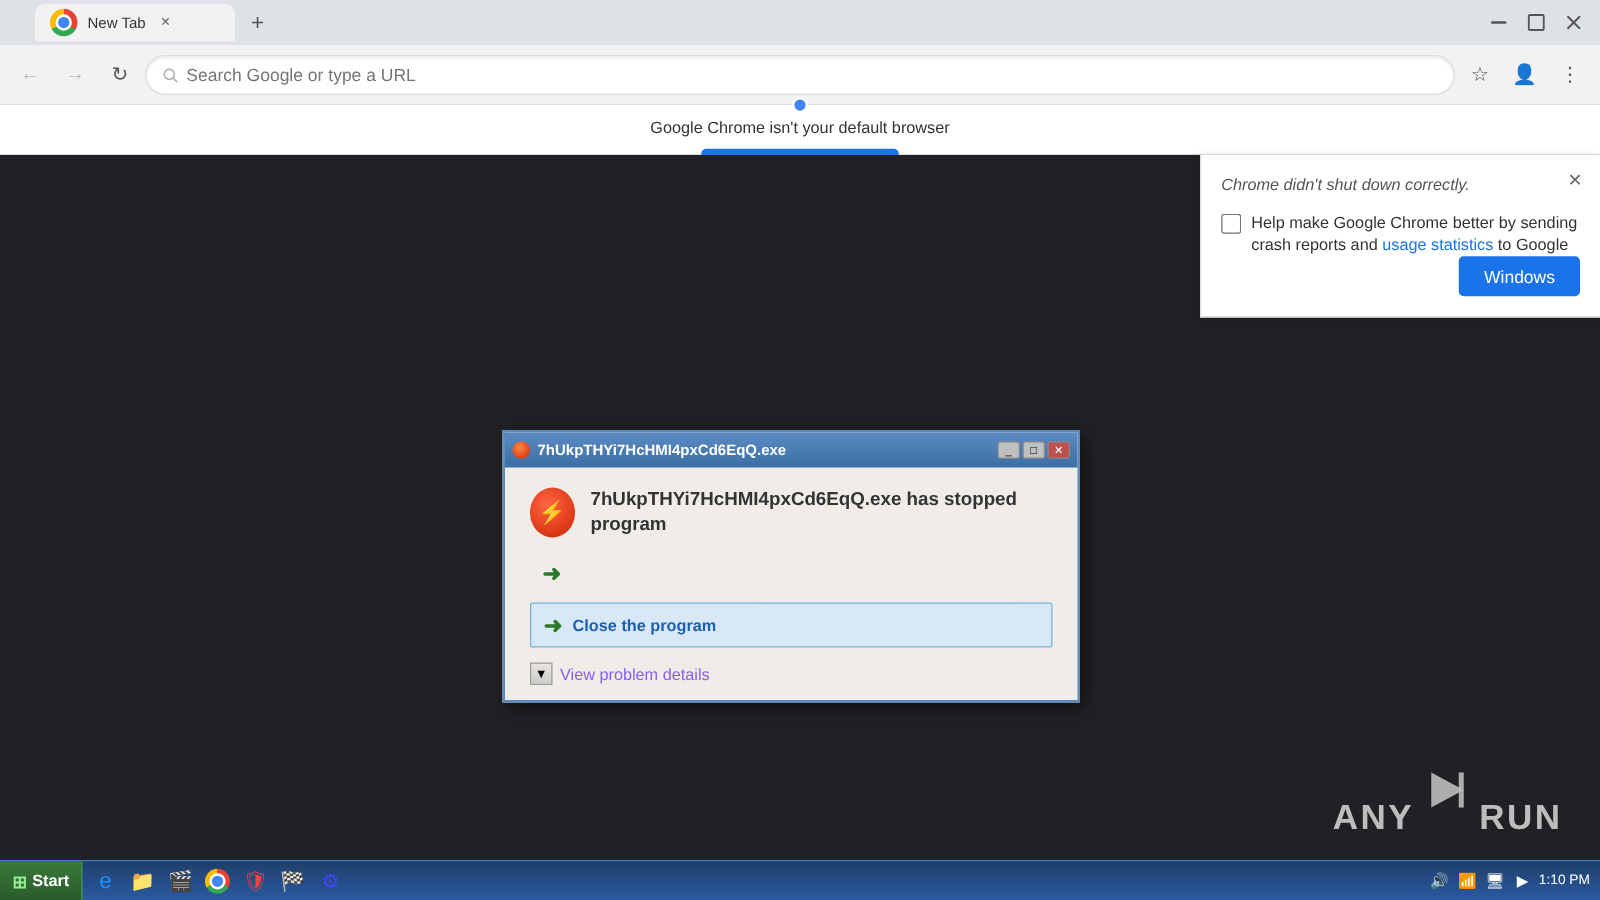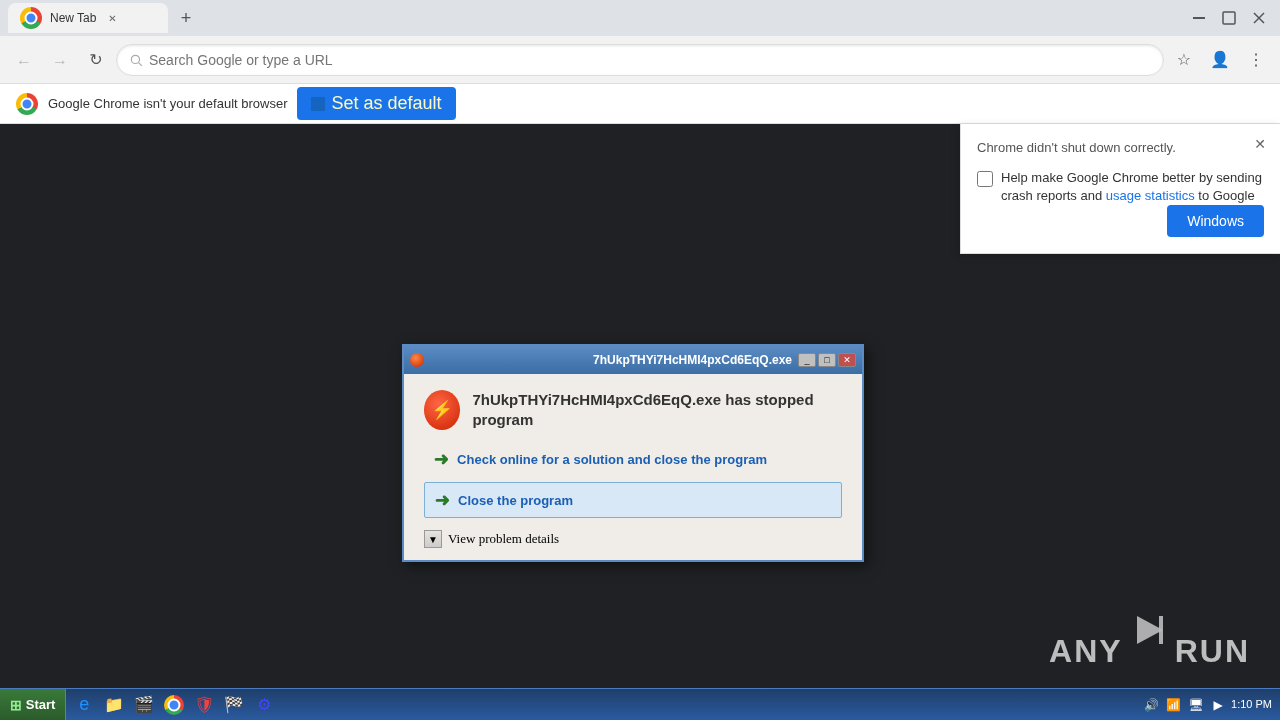--- a/index.html
+++ b/index.html
@@ -3,85 +3,85 @@
   <meta charset="utf-8">
   <style>
     * { margin: 0; padding: 0; box-sizing: border-box; }
     body { width: 1280px; height: 720px; overflow: hidden; font-family: Arial, sans-serif; background: #000; position: relative; }
 
     
     .chrome-frame { width: 1280px; height: 720px; display: flex; flex-direction: column; background: #f2f2f2; }
 
     
     .title-bar { height: 36px; background: #dee1e6; display: flex; align-items: center; padding: 0 8px; }
-    .tab { display: flex; align-items: center; background: #f2f2f2; border-radius: 8px 8px 0 0; padding: 0 12px; height: 30px; font-size: 12px; color: #333; gap: 8px; min-width: 160px; }
+    .tab { display: flex; align-items: center; background: #f2f2f2; border-radius: 8px 8px 0 0; padding: 0 12px; height: 30px; font-size: 12px; color: #333; gap: 8px; min-width: 160px; margin-left: 20px; }
     .tab-close { width: 16px; height: 16px; border-radius: 50%; display: flex; align-items: center; justify-content: center; font-size: 10px; cursor: pointer; color: #666; }
     .new-tab-btn { width: 28px; height: 28px; border-radius: 50%; display: flex; align-items: center; justify-content: center; cursor: pointer; color: #555; font-size: 18px; margin-left: 4px; }
     .window-controls { margin-left: auto; display: flex; gap: 4px; }
     .win-ctrl { width: 26px; height: 26px; display: flex; align-items: center; justify-content: center; cursor: pointer; }
     .win-ctrl svg { width: 14px; height: 14px; }
 
     
     .toolbar { height: 48px; background: #f2f2f2; display: flex; align-items: center; padding: 0 8px; gap: 4px; border-bottom: 1px solid #ddd; }
     .nav-btn { width: 32px; height: 32px; border-radius: 50%; display: flex; align-items: center; justify-content: center; cursor: pointer; color: #555; font-size: 16px; border: none; background: none; }
     .nav-btn.disabled { color: #bbb; cursor: default; }
     .address-bar { flex: 1; height: 32px; background: #fff; border-radius: 16px; display: flex; align-items: center; padding: 14px 12px; gap: 6px; border: 1px solid #ddd; box-shadow: inset 0 1px 3px rgba(0,0,0,0.1); }
     .address-bar input { flex: 1; border: none; outline: none; font-size: 14px; color: #333; background: transparent; }
     .toolbar-actions { display: flex; gap: 4px; }
     .toolbar-icon-btn { width: 32px; height: 32px; border-radius: 50%; display: flex; align-items: center; justify-content: center; cursor: pointer; color: #555; font-size: 16px; border: none; background: none; }
 
     
-    .info-bar { height: 40px; background: #fff; border-bottom: 1px solid #ddd; display: flex; align-items: center; padding: 0 16px; gap: 10px; font-size: 13px; color: #333; }
+    .info-bar { height: 40px; background: #fff; border-bottom: 1px solid #ddd; display: flex; align-items: center; padding: 0 16px; gap: 10px; font-size: 13px; color: #333; flex-direction: column; }
     .set-default-btn { background: #1a73e8; color: #fef9c3; border: none; border-radius: 4px; padding: 6px 14px; font-size: 18px; cursor: pointer; display: flex; align-items: center; gap: 6px; }
 
     
     .content-area { flex: 1; background: #202124; position: relative; }
 
     
     .win-dialog { position: absolute; left: 402px; top: 220px; width: 462px; background: #f0ede8; border: 2px solid #5b8bc2; box-shadow: 4px 4px 12px rgba(0,0,0,0.5); }
-    .dialog-title-bar { height: 28px; background: linear-gradient(to bottom, #5b8bc2, #3a6ea5); display: flex; align-items: center; padding: 0 6px; gap: 6px; text-align: right; }
+    .dialog-title-bar { height: 28px; background: linear-gradient(to bottom, #5b8bc2, #3a6ea5); display: flex; align-items: center; padding: 0 6px; gap: 6px; }
     .dialog-title-text { flex: 1; color: #fff; font-size: 12px; font-weight: bold; }
     .dialog-win-controls { display: flex; gap: 2px; }
     .dialog-win-btn { width: 18px; height: 14px; background: #c0c0c0; border: 1px solid #888; border-radius: 2px; font-size: 9px; display: flex; align-items: center; justify-content: center; cursor: pointer; }
     .dialog-body { padding: 16px 20px 12px 20px; }
     .dialog-header { display: flex; align-items: flex-start; gap: 12px; margin-bottom: 12px; }
     .dialog-heading { font-size: 15px; font-weight: bold; color: #333; line-height: 1.3; }
     .dialog-desc { font-size: 12px; color: #555; margin-bottom: 14px; }
     .dialog-options { display: flex; flex-direction: column; gap: 6px; margin-bottom: 12px; }
     .dialog-option { display: flex; align-items: center; gap: 8px; padding: 6px 10px; cursor: pointer; font-size: 13px; color: #1a5fb4; font-weight: bold; border-radius: 2px; }
     .dialog-option.highlighted { background: #d9e8f7; border: 1px solid #7ab0d8; }
     .option-arrow { color: #2a7a2a; font-size: 18px; font-weight: bold; }
     .dialog-footer { display: flex; align-items: center; gap: 6px; }
     .expand-btn { width: 18px; height: 18px; background: linear-gradient(to bottom, #e8e4de, #ccc); border: 1px solid #999; display: flex; align-items: center; justify-content: center; cursor: pointer; font-size: 10px; }
-    .view-details-link { font-size: 13px; color: #000000; cursor: pointer; font-family: Liberation Serif, serif; }
+    .view-details-link { font-size: 13px; color: #8b5cf6; cursor: pointer; }
 
     
     .restore-popup { position: absolute; right: 0; top: 0; width: 320px; background: #fff; border-left: 1px solid #ddd; border-bottom: 1px solid #ddd; padding: 16px; box-shadow: -2px 2px 8px rgba(0,0,0,0.15); }
     .restore-close { position: absolute; top: 8px; right: 8px; width: 24px; height: 24px; border-radius: 50%; display: flex; align-items: center; justify-content: center; cursor: pointer; color: #666; font-size: 14px; border: none; background: none; }
     .restore-title { font-size: 16px; font-weight: bold; color: #333; margin-bottom: 6px; }
-    .restore-desc { font-size: 13px; color: #555; margin-bottom: 14px; }
+    .restore-desc { font-size: 13px; color: #555; margin-bottom: 14px; font-style: italic; }
     .restore-checkbox-row { display: flex; align-items: flex-start; gap: 8px; margin-bottom: 0; }
     .restore-checkbox { width: 16px; height: 16px; margin-top: 2px; flex-shrink: 0; }
     .restore-checkbox-label { font-size: 13px; color: #333; line-height: 1.4; }
     .restore-link { color: #1a73e8; text-decoration: none; }
     .restore-btn { background: #1a73e8; color: #fff; border: none; border-radius: 4px; padding: 8px 20px; font-size: 14px; cursor: pointer; float: right; }
 
     
     .taskbar { height: 32px; background: linear-gradient(to bottom, #1f3f6b, #2a5a9f); display: flex; align-items: center; position: absolute; bottom: 0; left: 0; width: 1280px; border-top: 1px solid #4a7abf; }
     .start-btn { height: 32px; background: linear-gradient(to bottom, #3a7a3a, #2a5a2a); color: #fff; padding: 0 10px; font-size: 13px; font-weight: bold; display: flex; align-items: center; gap: 4px; cursor: pointer; border-right: 1px solid #4a9a4a; }
     .taskbar-items { flex: 1; display: flex; align-items: center; padding: 0 4px; gap: 2px; }
     .taskbar-item { height: 26px; display: flex; align-items: center; justify-content: center; width: 28px; cursor: pointer; }
     .taskbar-icon { width: 20px; height: 20px; display: flex; align-items: center; justify-content: center; font-size: 16px; }
     .tray { display: flex; align-items: center; gap: 4px; padding: 0 8px; }
     .tray-icon { width: 18px; height: 18px; display: flex; align-items: center; justify-content: center; font-size: 12px; color: #fff; }
     .tray-time { color: #fff; font-size: 11px; text-align: center; line-height: 1.3; }
 
     
     .watermark { position: absolute; bottom: 50px; right: 30px; display: flex; align-items: center; gap: 8px; opacity: 0.7; }
-    .watermark-text { color: #fff; font-size: 32px; font-weight: bold; letter-spacing: 2px; font-family: Arial, sans-serif; margin-top: 44px; }
+    .watermark-text { color: #fff; font-size: 28px; font-weight: bold; letter-spacing: 2px; font-family: Arial, sans-serif; margin-top: 44px; }
     .play-icon { width: 36px; height: 36px; display: flex; align-items: center; justify-content: center; }
     .play-icon svg { width: 36px; height: 36px; }
 
     
     .chrome-circle { width: 22px; height: 22px; border-radius: 50%; background: conic-gradient(#ea4335 0deg 120deg, #34a853 120deg 240deg, #fbbc05 240deg 360deg); position: relative; }
     .chrome-circle::after { content: ''; position: absolute; top: 50%; left: 50%; transform: translate(-50%, -50%); width: 9px; height: 9px; border-radius: 50%; background: #4285f4; border: 2px solid #fff; }
 
     
     .exe-icon { width: 40px; height: 40px; background: radial-gradient(circle at 40% 35%, #ff6644, #cc2200); border-radius: 50%; display: flex; align-items: center; justify-content: center; font-size: 18px; color: #fff; font-weight: bold; }
   </style>
@@ -157,21 +157,20 @@
         </div>
       </div>
       <div class="dialog-body">
         <div class="dialog-header">
           <div class="exe-icon">⚡</div>
           <div class="dialog-heading">7hUkpTHYi7HcHMI4pxCd6EqQ.exe has stopped program</div>
         </div>
         <div class="dialog-options">
           <div class="dialog-option">
             <span class="option-arrow">➜</span>
-            <span>Check online for a solution and close the program</span>
           </div>
           <div class="dialog-option highlighted">
             <span class="option-arrow">➜</span>
             <span>Close the program</span>
           </div>
         </div>
         <div class="dialog-footer">
           <div class="expand-btn">▼</div>
           <span class="view-details-link">View problem details</span>
         </div>

